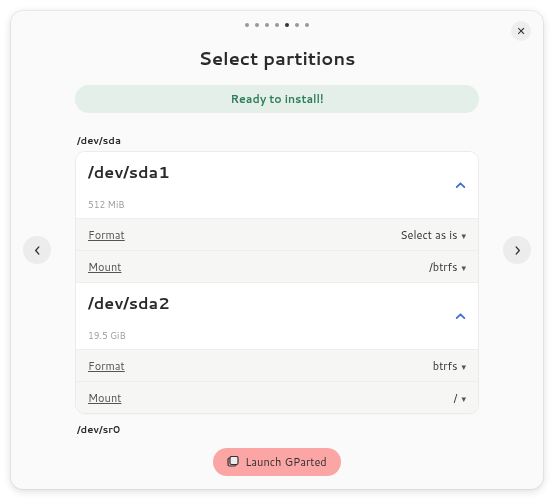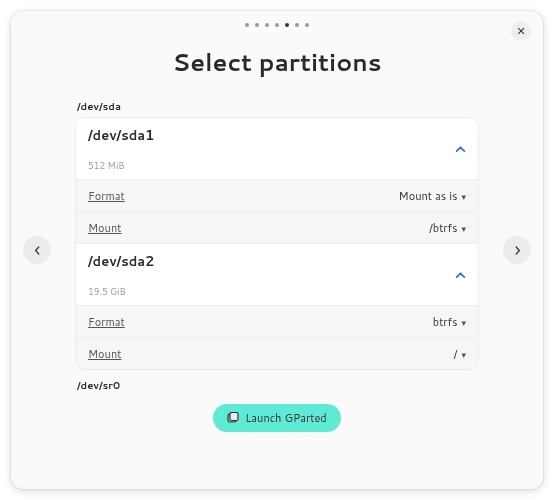--- a/index.html
+++ b/index.html
@@ -29,21 +29,21 @@
   .nav-btn {
     position: absolute; top: 50%; transform: translateY(-50%);
     width: 28px; height: 28px; border-radius: 50%;
     background: #ececec; display:flex; align-items:center; justify-content:center;
     cursor:pointer; color:#333;
   }
   .nav-prev { left: 12px; }
   .nav-next { right: 12px; }
   h1.title {
     text-align: center;
-    font-size: 24px; font-weight: 800; color: #2a2a2a;
+    font-size: 18px; font-weight: 800; color: #2a2a2a;
     margin-top: 18px;
   }
   .status-pill {
     margin: 14px 64px 0;
     background: #e4efe9;
     border-radius: 14px;
     text-align: center;
     padding: 6px 0;
     font-size: 11px; font-weight: 700; color: #2e7d5b;
   }
@@ -64,30 +64,30 @@
   .row {
     display:flex; align-items:center; justify-content:space-between;
     padding: 8px 12px 7px;
     border-bottom: 1px solid #eee;
     font-size: 11px;
     background:#fff;
   }
   .row.subrow { background:#f6f6f5; }
   .row:last-child { border-bottom: none; }
   .row .left { display:flex; flex-direction:column; }
-  .part-name { font-size: 13px; font-weight:600; color:#2a2a2a; }
+  .part-name { font-size: 16px; font-weight:600; color:#2a2a2a; }
   .part-sub { font-size: 9px; color:#9a9a9a; margin-top:15px; }
   .row-label { color:#555;text-decoration:underline; }
   .row-value { display:flex; align-items:center; gap:4px; color:#333; font-size:11px; }
   .caret { font-size: 9px; color:#555; }
   .chev { color:#3a6fd8; font-size:11px; font-weight:700;}
   .chev-grey { color:#777; font-size:11px;}
   .pill-row { display:flex; justify-content:center; gap:12px; margin-top:12px; }
   .pill {
-    background:#5eead4; border-radius: 16px;
+    background:#fca5a5; border-radius: 16px;
     padding: 6px 14px;
     font-size: 11px; color:#333;
     display:flex; align-items:center; gap:6px;
     cursor:pointer;
   }
   svg { display:block; }
 </style>
 </head>
 <body>
 
@@ -117,20 +117,23 @@
   <div class="nav-btn nav-next">
     <span>
       <svg width="9" height="9" viewBox="0 0 10 10">
           <path d="M3.5 1 L7 5 L3.5 9" stroke="#333" stroke-width="1.5" fill="none" stroke-linecap="round" stroke-linejoin="round"></path>
         </svg>
     </span>
   </div>
 
   <h1 class="title">Select partitions</h1>
 
+  <div class="status-pill">
+    <span>Ready to install!</span>
+  </div>
 
   <div class="content">
 
     <div class="disk-label">/dev/sda</div>
     <div class="card">
 
       <div class="row">
         <div class="left">
           <span class="part-name">/dev/sda1</span>
           <span class="part-sub">512 MiB</span>
@@ -138,21 +141,21 @@
         <span class="chev">
           <svg width="11" height="11" viewBox="0 0 10 10">
               <path d="M1.5 6.5 L5 3 L8.5 6.5" stroke="#3a6fd8" stroke-width="1.6" fill="none" stroke-linecap="round" stroke-linejoin="round"></path>
             </svg>
         </span>
       </div>
 
       <div class="row subrow">
         <span class="row-label">Format</span>
         <span class="row-value">
-          <span>Mount as is</span>
+          <span>Select as is</span>
           <span class="caret">▾</span>
         </span>
       </div>
 
       <div class="row subrow">
         <span class="row-label">Mount</span>
         <span class="row-value">
           <span>/btrfs</span>
           <span class="caret">▾</span>
         </span>

